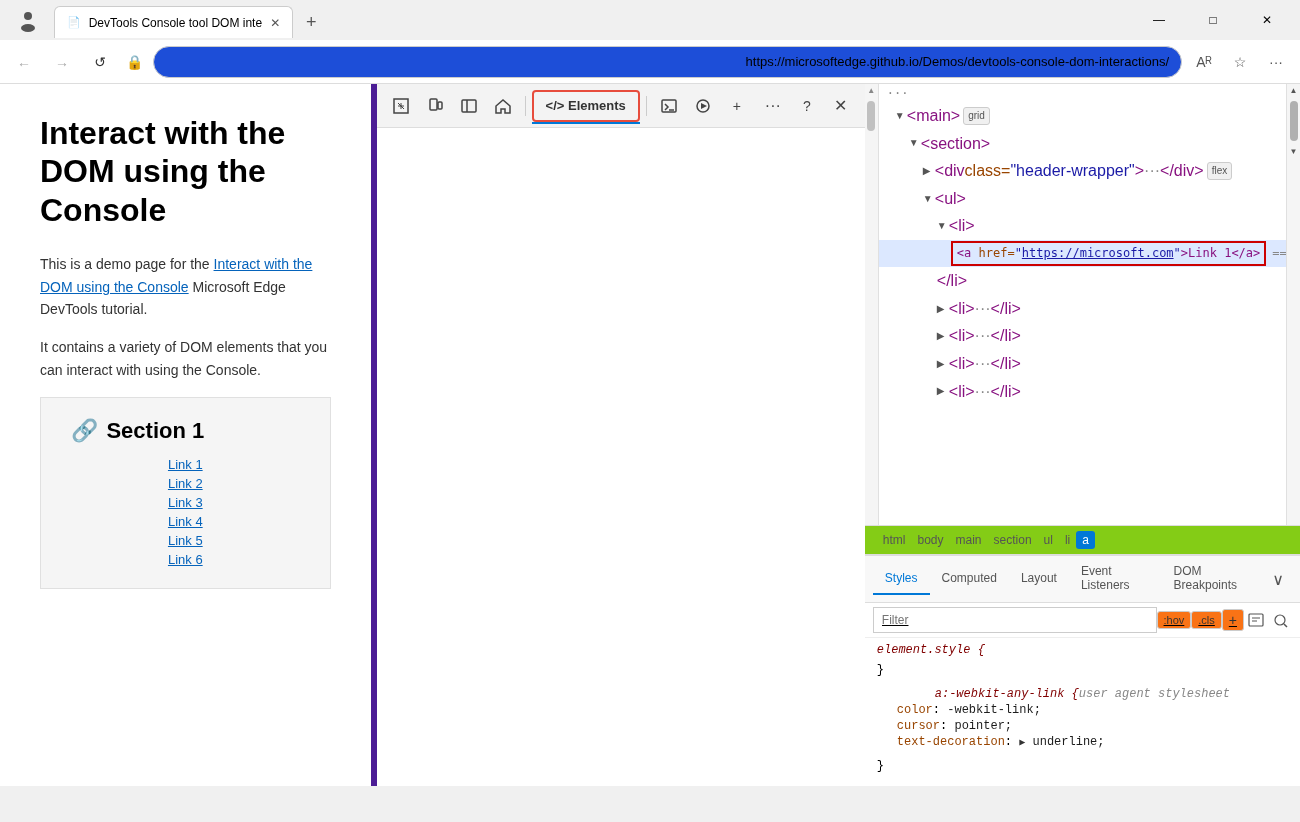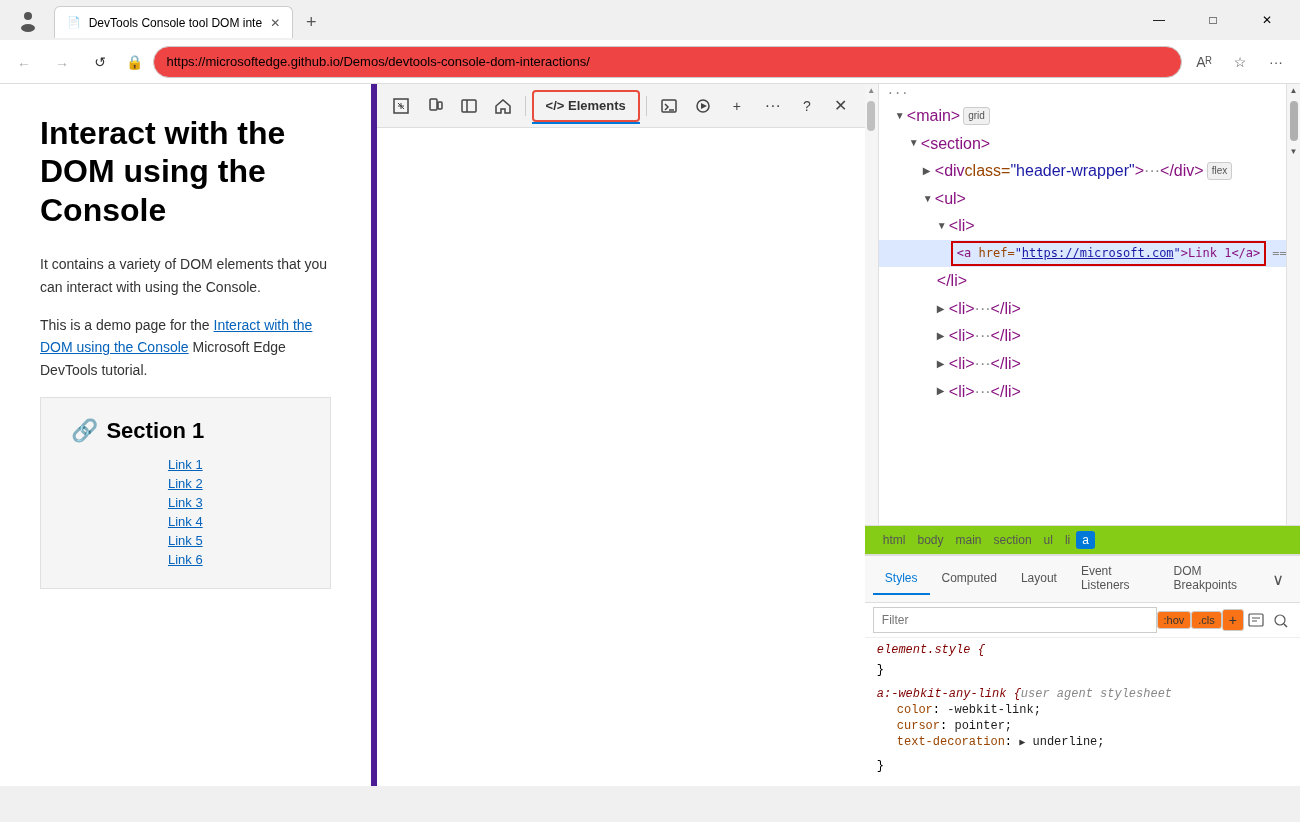--- a/index.html
+++ b/index.html
@@ -85,21 +85,22 @@
     }
     .nav-btn.disabled { color: #aaa; }
     .address-input {
       flex: 1;
       height: 32px;
       border: 1px solid #ccc;
       border-radius: 16px;
       padding: 0 12px;
       font-size: 13px;
       outline: none;
-      background: #ef4444;
+      background: #1d4ed8;
+      text-align: right;
     }
     .address-icons {
       display: flex;
       gap: 4px;
     }
     .addr-icon-btn {
       width: 32px;
       height: 32px;
       display: flex;
       align-items: center;
@@ -308,20 +309,21 @@
       font-size: 16px;
       cursor: pointer;
       color: #555;
       padding: 4px 8px;
     }
     .styles-filter-bar {
       display: flex;
       align-items: center;
       padding: 4px 8px;
       border-bottom: 1px solid #eee;
+      text-decoration: underline;
     }
     .styles-filter-input {
       flex: 1;
       height: 26px;
       border: 1px solid #ccc;
       padding: 0 8px;
       font-size: 12px;
       outline: none;
     }
     .styles-filter-btn {
@@ -438,24 +440,24 @@
     <button class="addr-icon-btn">Aᴿ</button>
     <button class="addr-icon-btn">☆</button>
     <button class="addr-icon-btn">···</button>
   </div>
 </div>
 
 <div class="main-layout">
 
   <div class="page-content">
     <h1>Interact with the DOM using the Console</h1>
-    <p>It contains a variety of DOM elements that you can interact with using the Console.</p>
     <p>
       <span>This is a demo page for the </span><a href="#">Interact with the DOM using the Console</a><span> Microsoft Edge DevTools tutorial.</span>
     </p>
+    <p>It contains a variety of DOM elements that you can interact with using the Console.</p>
     <div class="section-box">
       <div class="section-title">
         <span>🔗</span>
         <span>Section 1</span>
       </div>
       <div class="section-links">
         <a href="#">Link 1</a>
         <a href="#">Link 2</a>
         <a href="#">Link 3</a>
         <a href="#">Link 4</a>
@@ -669,21 +671,21 @@
             <div class="css-line">
               <span class="css-selector">element.style {</span>
             </div>
             <div class="css-line css-indent" style="height:4px;"></div>
             <div class="css-line">
               <span>}</span>
             </div>
           </div>
 
           <div class="css-rule">
-            <div class="css-line" style="display:flex;justify-content:flex-start;">
+            <div class="css-line" style="display:flex;justify-content:center;">
               <span class="css-selector-webkit">a:-webkit-any-link {</span>
               <span class="css-source">user agent stylesheet</span>
             </div>
             <div class="css-line css-indent">
               <span class="css-prop">color</span><span>: </span><span class="css-value">-webkit-link;</span>
             </div>
             <div class="css-line css-indent">
               <span class="css-prop">cursor</span><span>: </span><span class="css-value">pointer;</span>
             </div>
             <div class="css-line css-indent">

